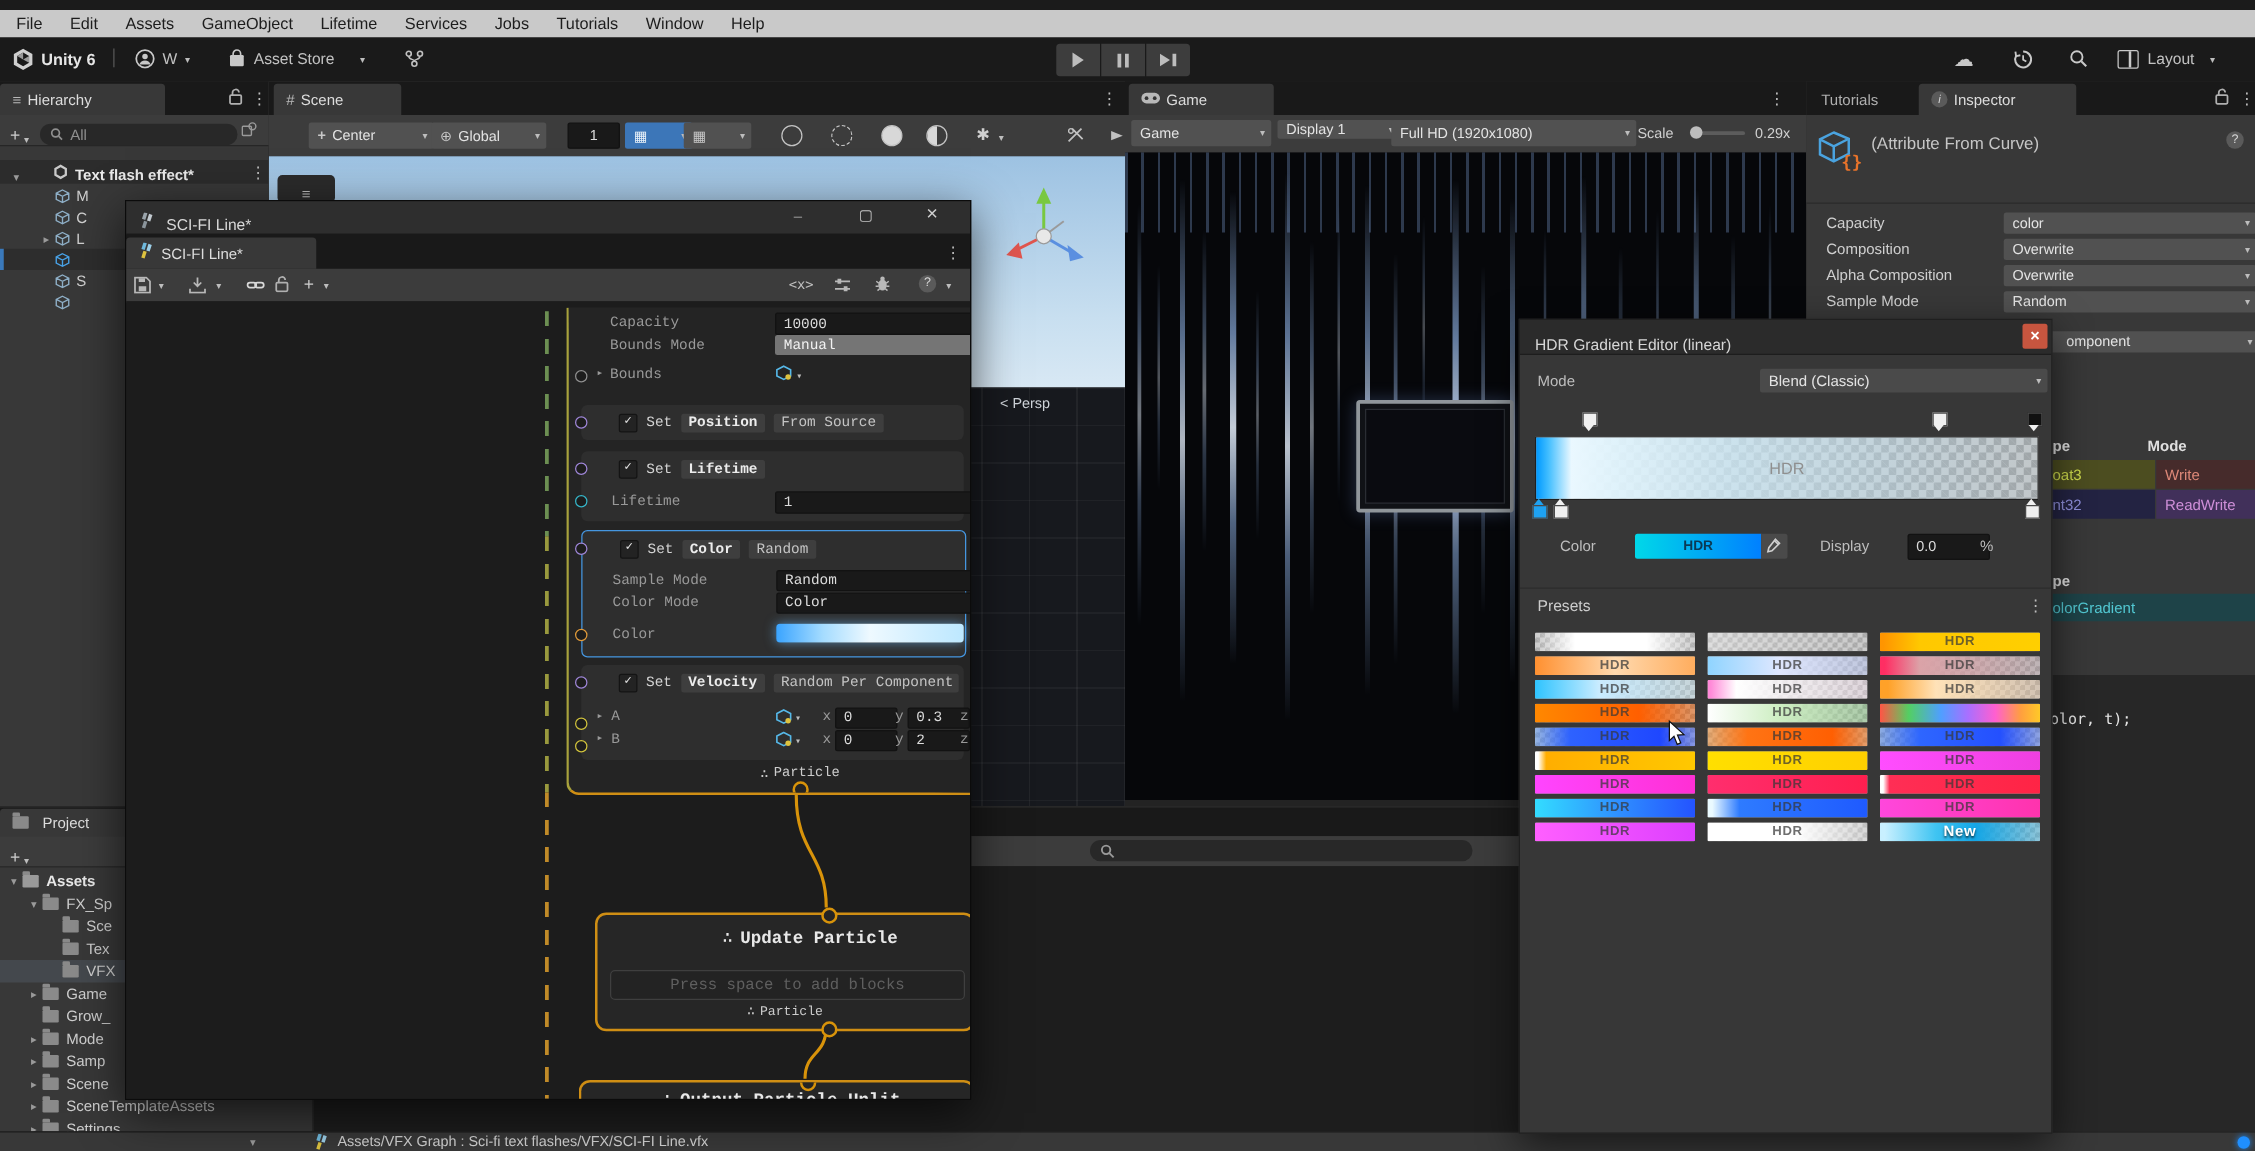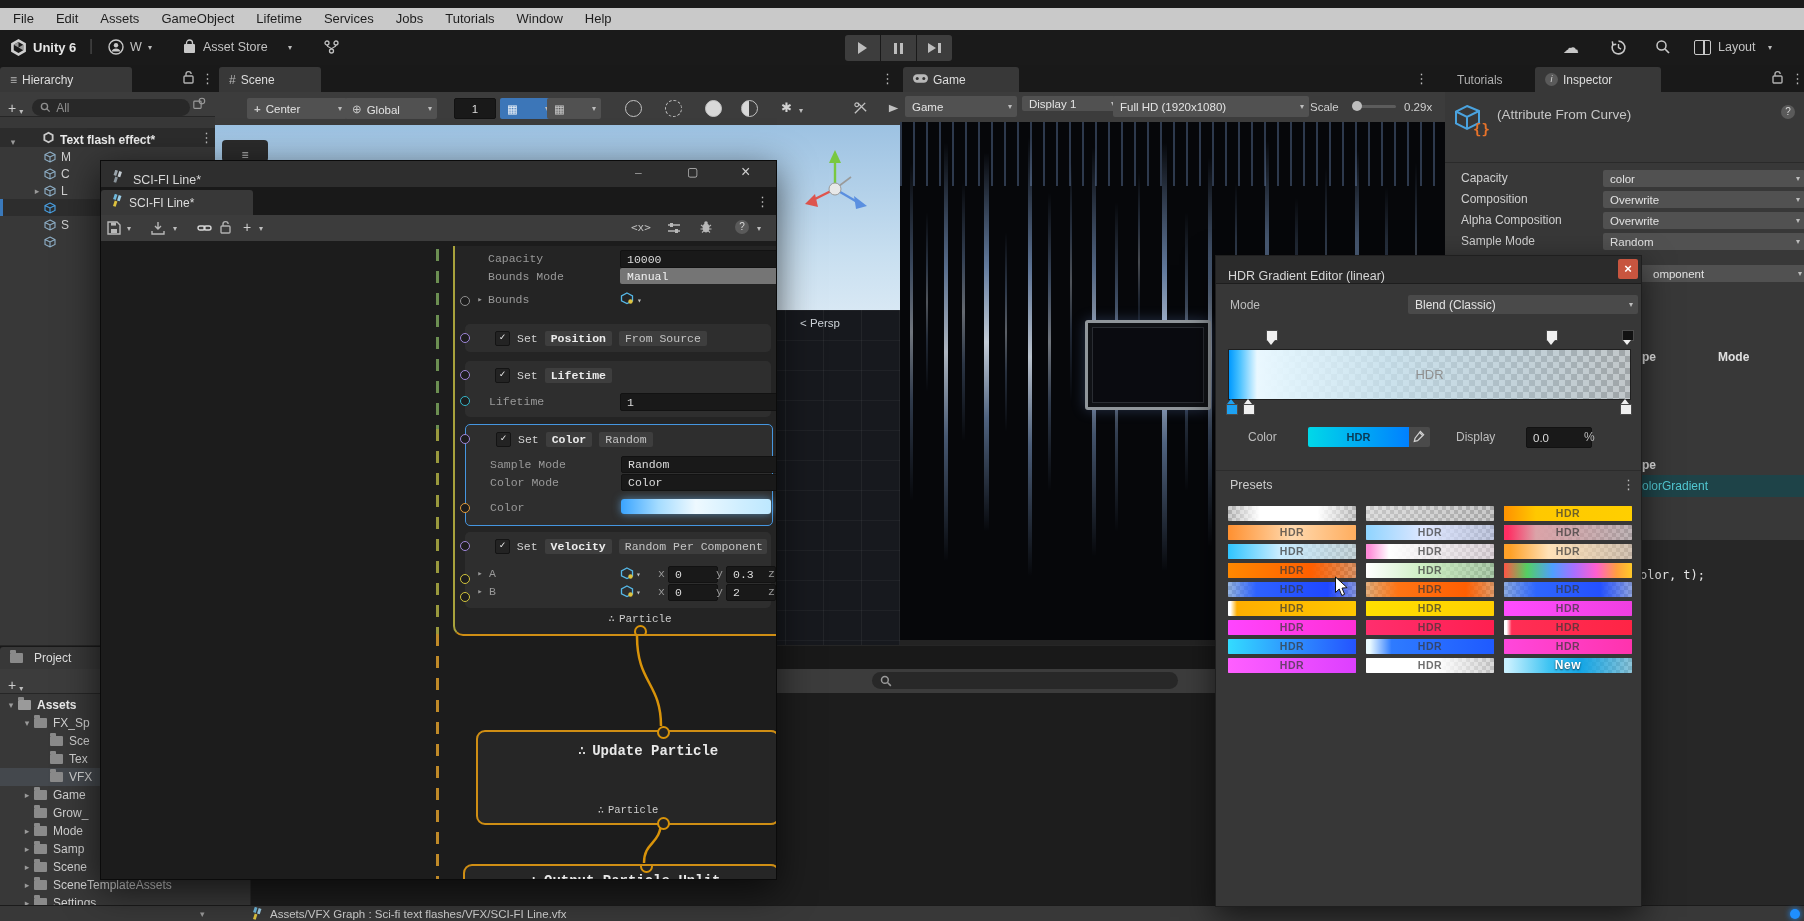--- a/index.html
+++ b/index.html
@@ -594,20 +594,30 @@
 
     <div class="a dd" style="left:150px;top:200px;width:200px;height:17px;">
       <span style="padding-left:51px;">omponent</span>
       <span class="ar">▾</span>
     </div>
 
     <div class="a" style="left:185px;top:283px;width:174px;height:20px;">
       <span class="a" style="left:12px;top:2px;font-weight:bold;color:#e0e0e0;">pe</span>
       <span class="a" style="left:88px;top:2px;font-weight:bold;color:#e0e0e0;">Mode</span>
     </div>
+    <div class="a" id="insp-table" style="left:185px;top:303px;width:174px;">
+        <div style="display:flex;height:23px;margin-bottom:1px;">
+     <div style="width:82px;background:#4c4d20;color:#cdd94c;display:flex;align-items:center;padding-left:12px;font-size:12px;">oat3</div>
+     <div style="flex:1;background:#462b2b;color:#dd8878;display:flex;align-items:center;padding-left:7px;font-size:12px;margin-left:1px;">Write</div>
+   </div>
+        <div style="display:flex;height:23px;margin-bottom:1px;">
+     <div style="width:82px;background:#232342;color:#9090dd;display:flex;align-items:center;padding-left:12px;font-size:12px;">nt32</div>
+     <div style="flex:1;background:#41305a;color:#cf8fd8;display:flex;align-items:center;padding-left:7px;font-size:12px;margin-left:1px;">ReadWrite</div>
+   </div>
+      </div>
     <span class="a" style="left:197px;top:393px;font-weight:bold;color:#e0e0e0;">pe</span>
     <div class="a" id="grad-type-row" style="left: 185px; top: 410px; width: 174px; height: 22px; display: flex; align-items: center; background: rgb(30, 67, 72); color: rgb(82, 200, 210);">
       <span style="padding-left:12px;font-size:12px;" id="grad-type-label">olorGradient</span>
     </div>
 
     <div class="a" style="left:0;top:475px;width:359px;height:365px;background:#272727;">
       <span class="a codefont" style="left:195px;top:28px;color:#e6e6e6;font-size:12px;">olor, t);</span>
     </div>
   </div>
 
@@ -829,20 +839,24 @@
         </div>
         <span class="wireport" style="left:179px;top:379px;"></span>
       </div>
 
       <div class="a" style="left:375px;top:489px;width:300px;height:91px;background:#262626;border:2px solid #cf8e14;border-radius:9px;">
         <span class="wireport" style="left:179px;top:-6px;"></span>
         <div class="a ptx" style="left:40px;top:10px;width:260px;font-size:14px;font-weight:bold;color:#e8e8e8;gap:6px;">
           <span style="font-weight:normal;">∴</span>
           <span>Update Particle</span>
         </div>
+        <div class="a" style="left:10px;top:44px;width:282px;height:22px;border:1px solid #3f3f3f;border-radius:4px;background:#232323;
+             text-align:center;line-height:22px;color:#5f5f5f;font-size:12.5px;">
+          <span>Press space to add blocks</span>
+        </div>
         <div class="a ptx" style="left:95px;top:71px;width:110px;font-size:10.5px;">
           <span>∴</span>
           <span>Particle</span>
         </div>
         <span class="wireport" style="left:179px;top:85px;"></span>
       </div>
 
       <div class="a" style="left:362px;top:623px;width:313px;height:15px;background:#262626;border:2px solid #cf8e14;border-bottom:none;border-radius:9px 9px 0 0;overflow:hidden;">
         <span class="wireport" style="left:175px;top:-6px;"></span>
         <div class="a ptx" style="left:30px;top:6px;width:260px;font-size:14px;font-weight:bold;color:#e8e8e8;gap:6px;">

